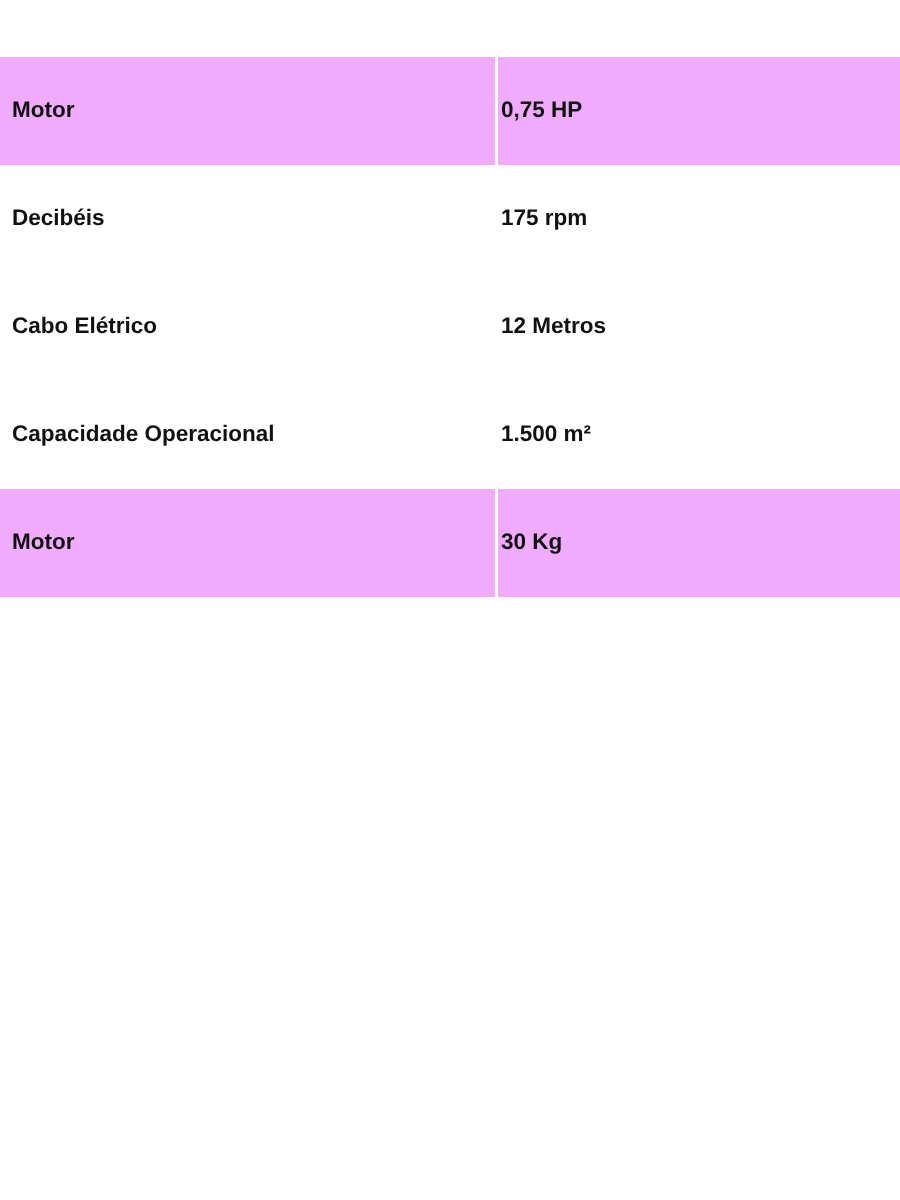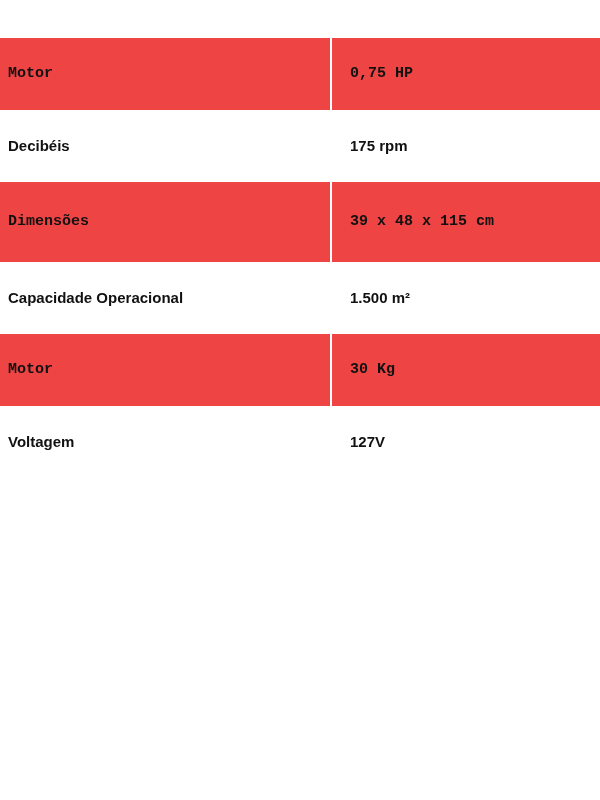--- a/index.html
+++ b/index.html
@@ -23,32 +23,31 @@
   .spec-table col.value-col { width: 269px; }
   .spec-table td {
     vertical-align: middle;
     font-size: 15px;
     font-weight: bold;
     line-height: 1.35;
     padding: 12px 10px 12px 8px;
     border: 0;
   }
   .spec-table tr.shaded td {
-    background: #ef4444;
-    font-family: Liberation Mono, monospace;
+    background: #f0abfc;
   }
   .spec-table tr.plain td {
     background: #ffffff;
   }
   .spec-table td.label-cell {
     padding-left: 8px;
     border-right: 2px solid #ffffff;
   }
   .spec-table td.value-cell {
-    padding-left: 18px;
+    padding-left: 2px;
   }
   .row-h-std td { height: 48px; }
   .row-h-tall td { height: 56px; }
 </style>
 </head>
 <body>
 
 <table class="spec-table">
   <colgroup>
     <col class="label-col">
@@ -56,30 +55,26 @@
   </colgroup>
   <tbody>
     <tr class="shaded row-h-std">
       <td class="label-cell">Motor</td>
       <td class="value-cell">0,75 HP</td>
     </tr>
     <tr class="plain row-h-std">
       <td class="label-cell">Decibéis</td>
       <td class="value-cell">175 rpm</td>
     </tr>
-    <tr class="shaded row-h-tall">
-      <td class="label-cell">Dimensões</td>
-      <td class="value-cell">39 x 48 x 115 cm</td>
+    <tr class="plain row-h-std">
+      <td class="label-cell">Cabo Elétrico</td>
+      <td class="value-cell">12 Metros</td>
     </tr>
     <tr class="plain row-h-std">
       <td class="label-cell">Capacidade Operacional</td>
       <td class="value-cell">1.500 m²</td>
     </tr>
     <tr class="shaded row-h-std">
       <td class="label-cell">Motor</td>
       <td class="value-cell">30 Kg</td>
     </tr>
-    <tr class="plain row-h-std">
-      <td class="label-cell">Voltagem</td>
-      <td class="value-cell">127V</td>
-    </tr>
   </tbody>
 </table>
 
 </body></html>

